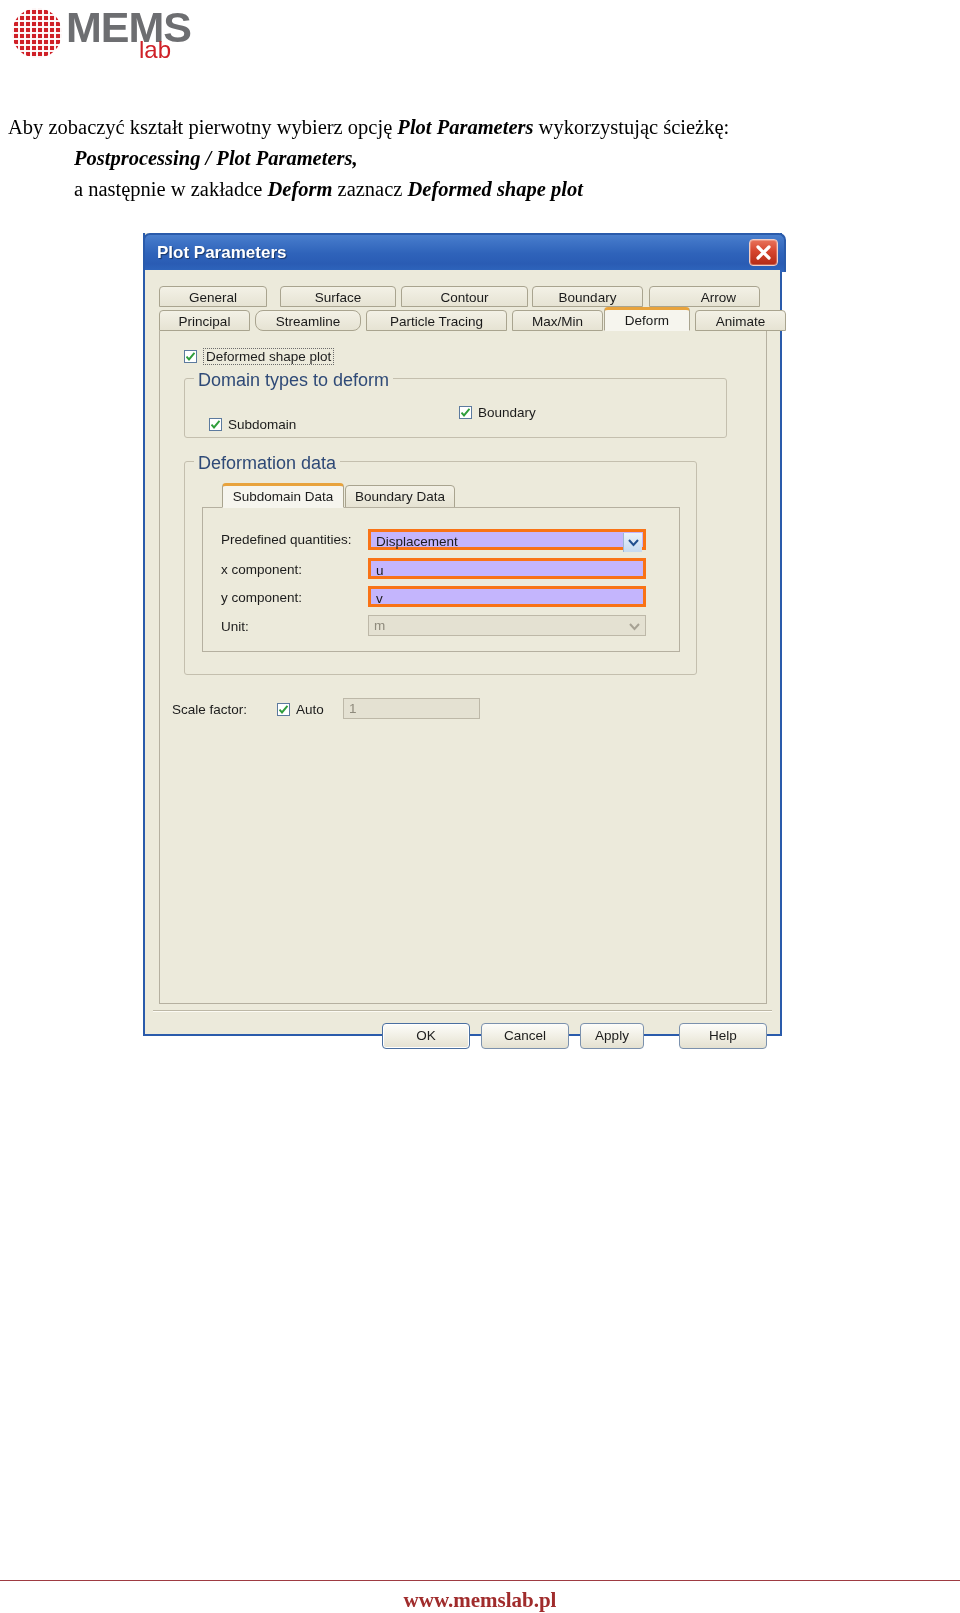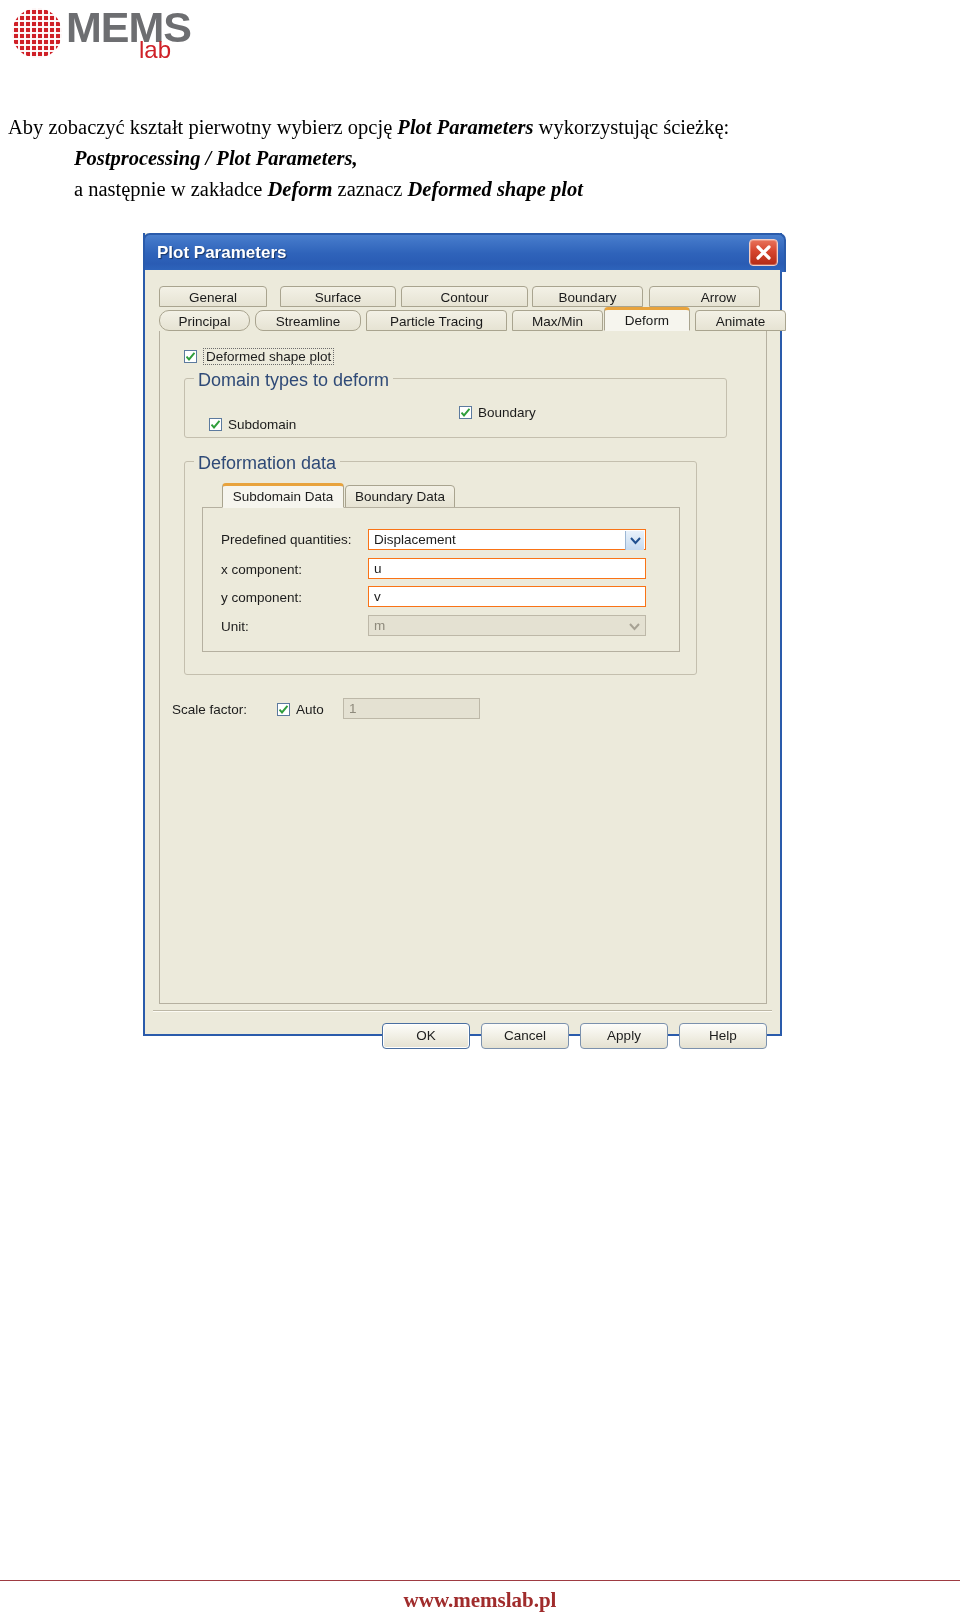--- a/index.html
+++ b/index.html
@@ -242,22 +242,22 @@
 
   .fld-label {
     position: absolute;
     font-family: "Liberation Sans", sans-serif;
     font-size: 13.5px;
     color: #1c1c1c;
     white-space: nowrap;
   }
   .input {
     position: absolute;
-    background: #ffffff;
-    border: 1px solid #f97316;
+    background: #c4b5fd;
+    border: 3px solid #f97316;
     box-sizing: border-box;
     font-family: "Liberation Sans", sans-serif;
     font-size: 13.5px;
     color: #1c1c1c;
     padding-left: 5px;
     line-height: 19px;
     height: 21px;
   }
   .input.disabled {
     background: #e4e1d2;
@@ -354,21 +354,21 @@
   <div class="dlg-body">
 
     <div class="tabrow row1" id="tabrow1">
         <div class="tab" style="left: 0px; width: 108px;"><span>General</span></div>
         <div class="tab" style="left: 121px; width: 116px;"><span>Surface</span></div>
         <div class="tab" style="left: 242px; width: 127px;"><span>Contour</span></div>
         <div class="tab" style="left: 373px; width: 111px;"><span>Boundary</span></div>
         <div class="tab" style="left: 490px; width: 111px; padding-left: 28px;"><span>Arrow</span></div>
       </div>
     <div class="tabrow row2" id="tabrow2">
-        <div class="tab" style="left: 0px; width: 91px; border-radius: 10px;"><span>Principal</span></div>
+        <div class="tab" style="left: 0px; width: 91px;"><span>Principal</span></div>
         <div class="tab" style="left: 96px; width: 106px; border-radius: 8px;"><span>Streamline</span></div>
         <div class="tab" style="left: 207px; width: 141px;"><span>Particle Tracing</span></div>
         <div class="tab" style="left: 353px; width: 91px;"><span>Max/Min</span></div>
         <div class="tab active" style="left: 445px; width: 86px; top: -3px;"><span>Deform</span></div>
         <div class="tab" style="left: 536px; width: 91px;"><span>Animate</span></div>
       </div>
 
     <div class="panel">
 
       <div class="cb-row" style="left:24px; top:17px;">
@@ -452,21 +452,21 @@
       <div class="input disabled" style="left:183px; top:367px; width:137px;">
         <span>1</span>
       </div>
 
     </div>
 
     <div class="sep" style="top:740px;"></div>
     <div id="btnrow">
         <div class="btn default" style="left: 237px; width: 88px; top: 753px;"><span>OK</span></div>
         <div class="btn" style="left: 336px; width: 88px; top: 753px;"><span>Cancel</span></div>
-        <div class="btn" style="left: 435px; width: 88px; top: 753px;"><span>Apply</span></div>
+        <div class="btn" style="left: 435px; width: 64px; top: 753px;"><span>Apply</span></div>
         <div class="btn" style="left: 534px; width: 88px; top: 753px;"><span>Help</span></div>
       </div>
 
   </div>
 </div>
 
 <div class="footer-rule"></div>
 <div class="footer-url">www.memslab.pl</div>
 
 </body></html>

